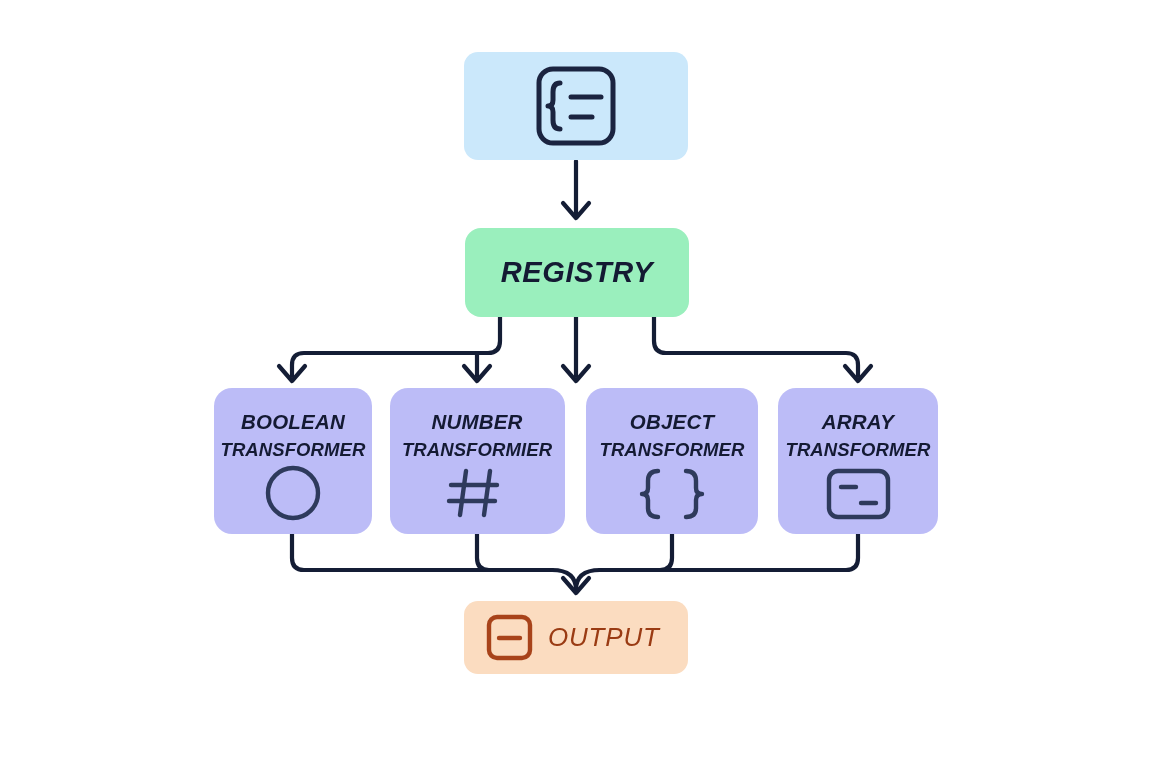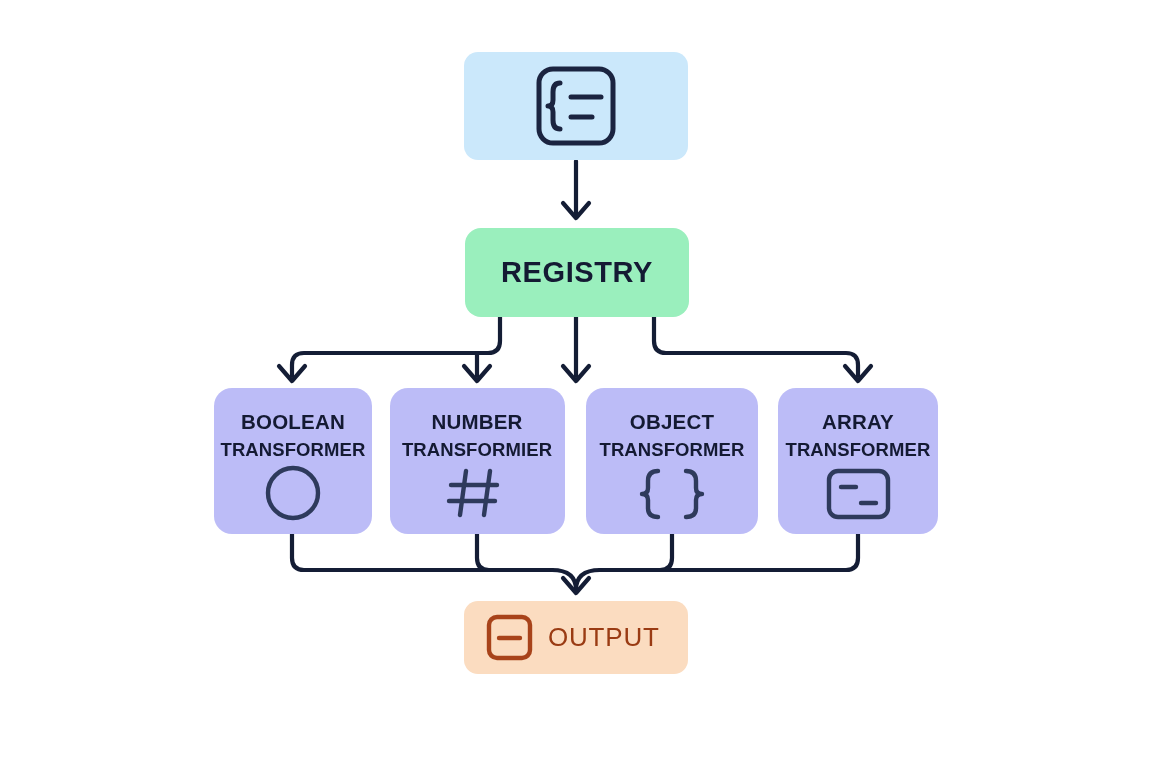--- a/index.html
+++ b/index.html
@@ -11,20 +11,21 @@
     width: 1152px;
     height: 768px;
     font-family: "Liberation Sans", sans-serif;
     overflow: hidden;
   }
   #diagram-root {
     position: relative;
     width: 1012px;
     height: 768px;
     background: #ffffff;
+    font-style: italic;
   }
   svg.diagram {
     display: block;
     width: 1152px;
     height: 768px;
   }
   .node-label {
     font-family: "Liberation Sans", sans-serif;
     font-weight: bold;
     text-anchor: middle;

